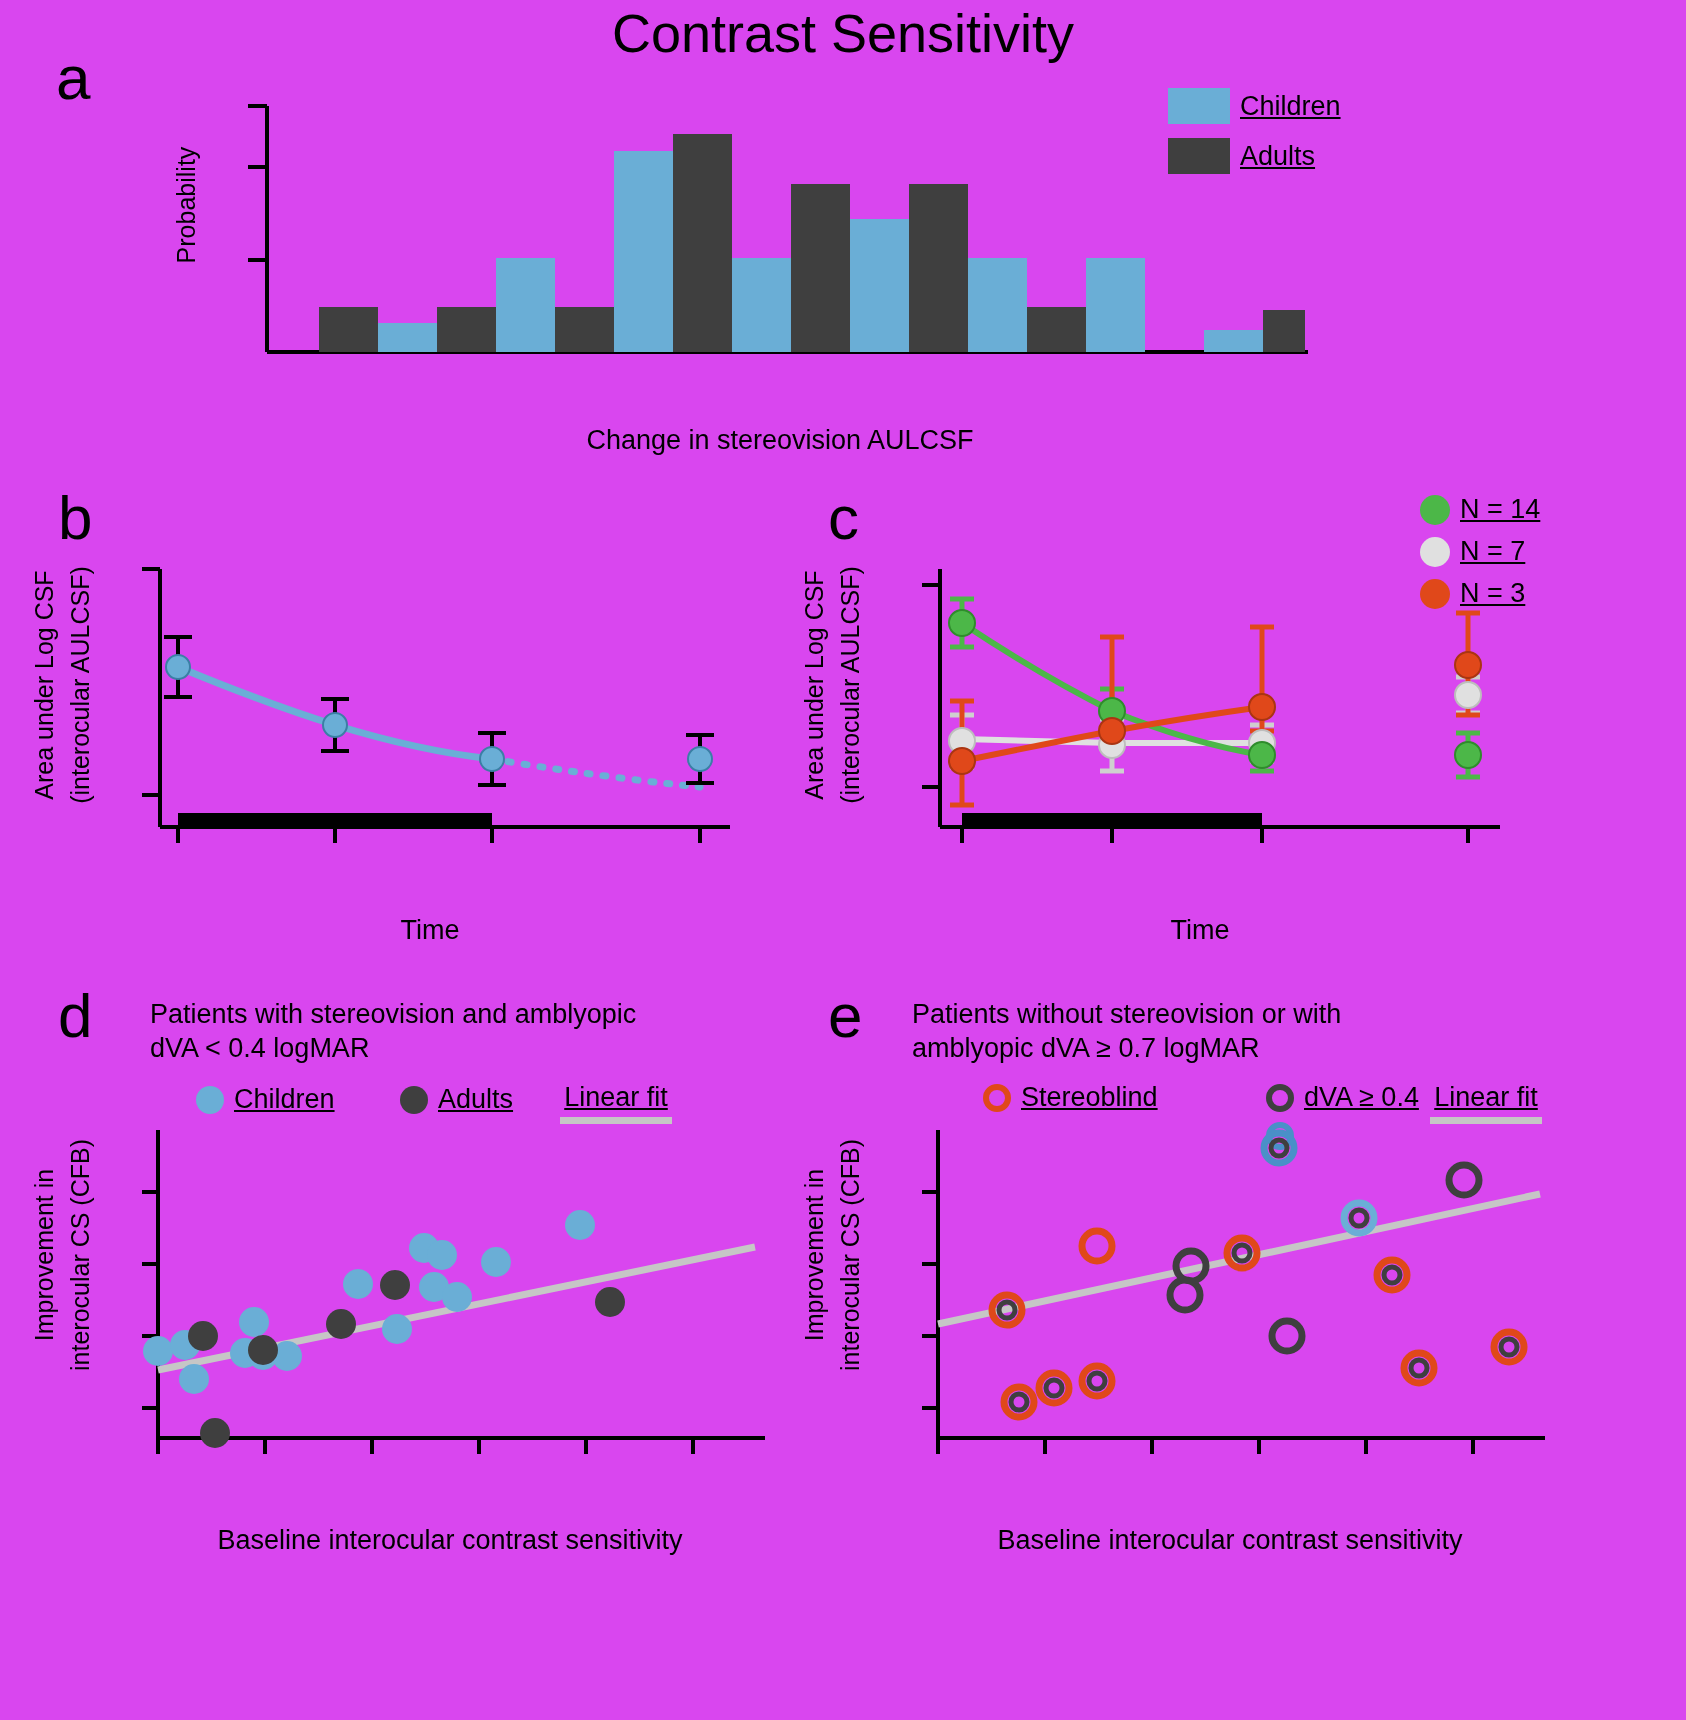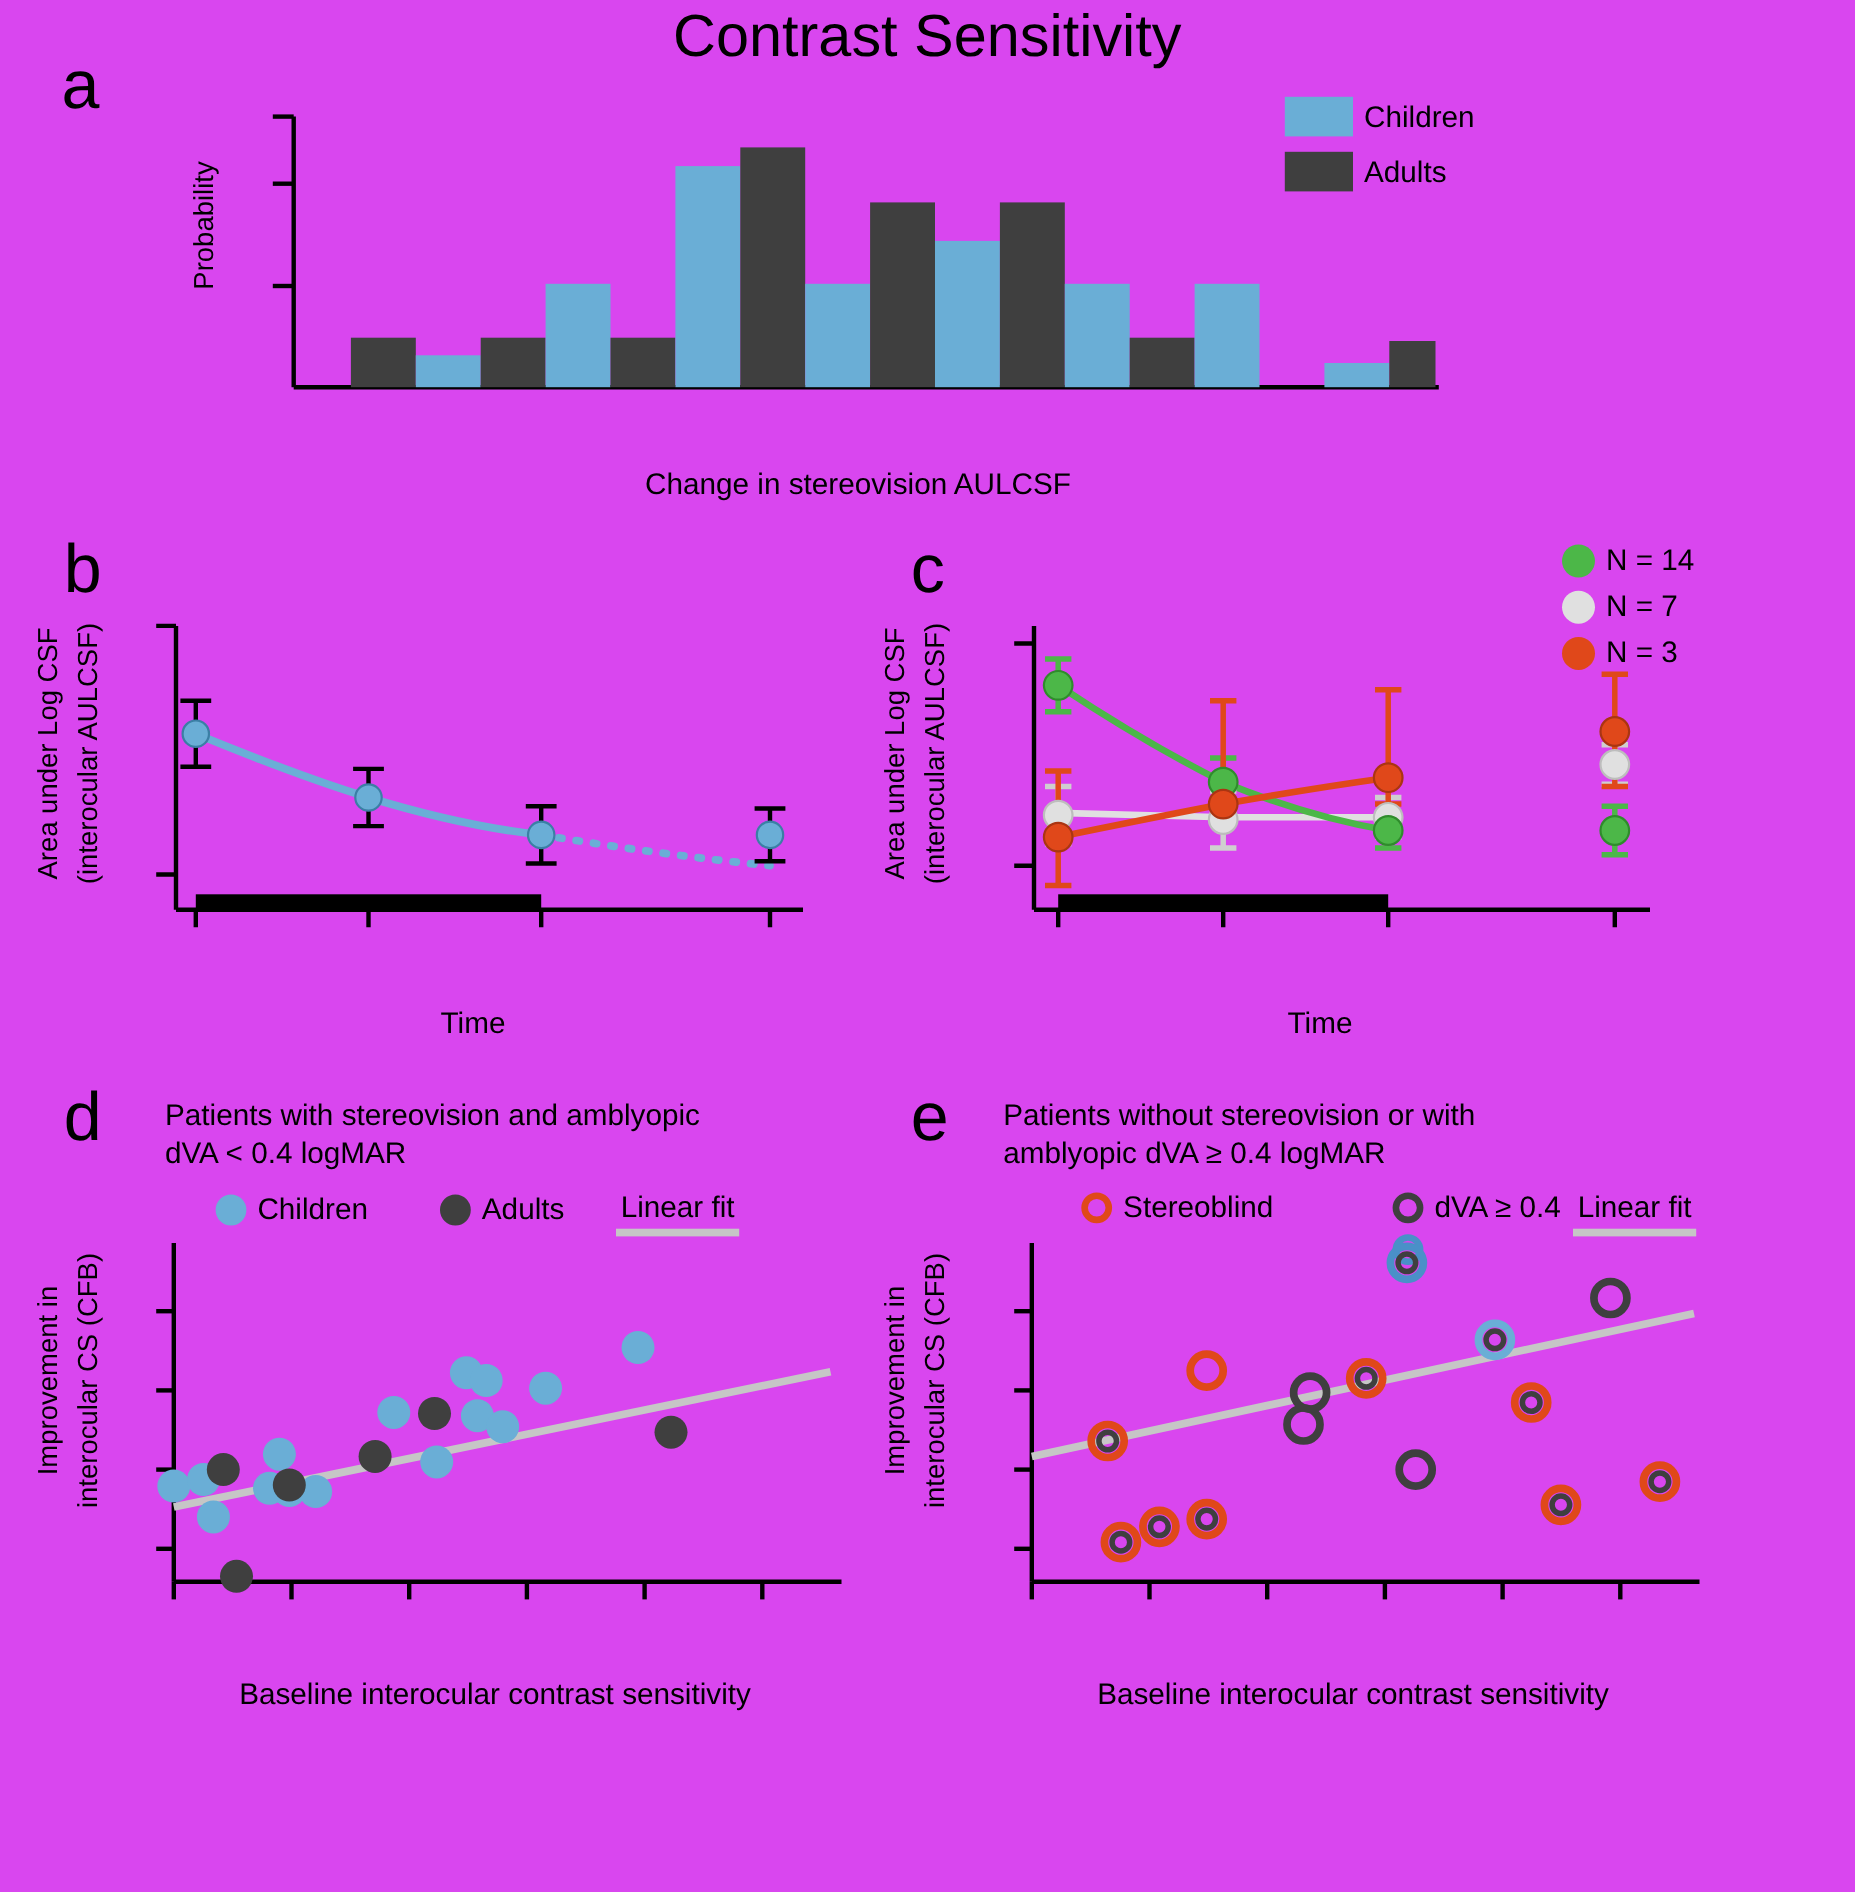--- a/index.html
+++ b/index.html
@@ -41,20 +41,21 @@
   .vlabel {
     position: absolute;
     font-size: 25px;
     transform-origin: 0 0;
     transform: rotate(-90deg);
     white-space: nowrap;
     text-align: center;
   }
   .legend-label {
     font-size: 27px;
+    text-decoration: underline;
   }
   svg { display: block; }
   .panel { position: absolute; }
   .plot-title {
     position: absolute;
     font-size: 27px;
     text-align: left;
     line-height: 1.25;
   }
   .legend-row {
@@ -346,21 +347,21 @@
       </g>
     </svg>
   </div>
 
   <div class="axis-label" style="left:130px; top:1525px; width:640px;">Baseline interocular contrast sensitivity</div>
 
   <div class="panel-letter" style="left:828px; top:985px;">e</div>
 
   <div class="plot-title" style="left:912px; top:998px; width:660px;">
     <div>Patients without stereovision or with</div>
-    <div>amblyopic dVA ≥ 0.4 logMAR</div>
+    <div>amblyopic dVA ≥ 0.7 logMAR</div>
   </div>
 
   <div class="legend-row" style="left:983px; top:1082px;justify-content:space-between;">
     <div style="width:28px;height:28px;border-radius:50%;border:6px solid #e0481a;"></div>
     <div class="legend-label">Stereoblind</div>
   </div>
   <div class="legend-row" style="left:1266px; top:1082px;">
     <div style="width:28px;height:28px;border-radius:50%;border:6px solid #3f3f3f;"></div>
     <div class="legend-label">dVA ≥ 0.4</div>
   </div>

